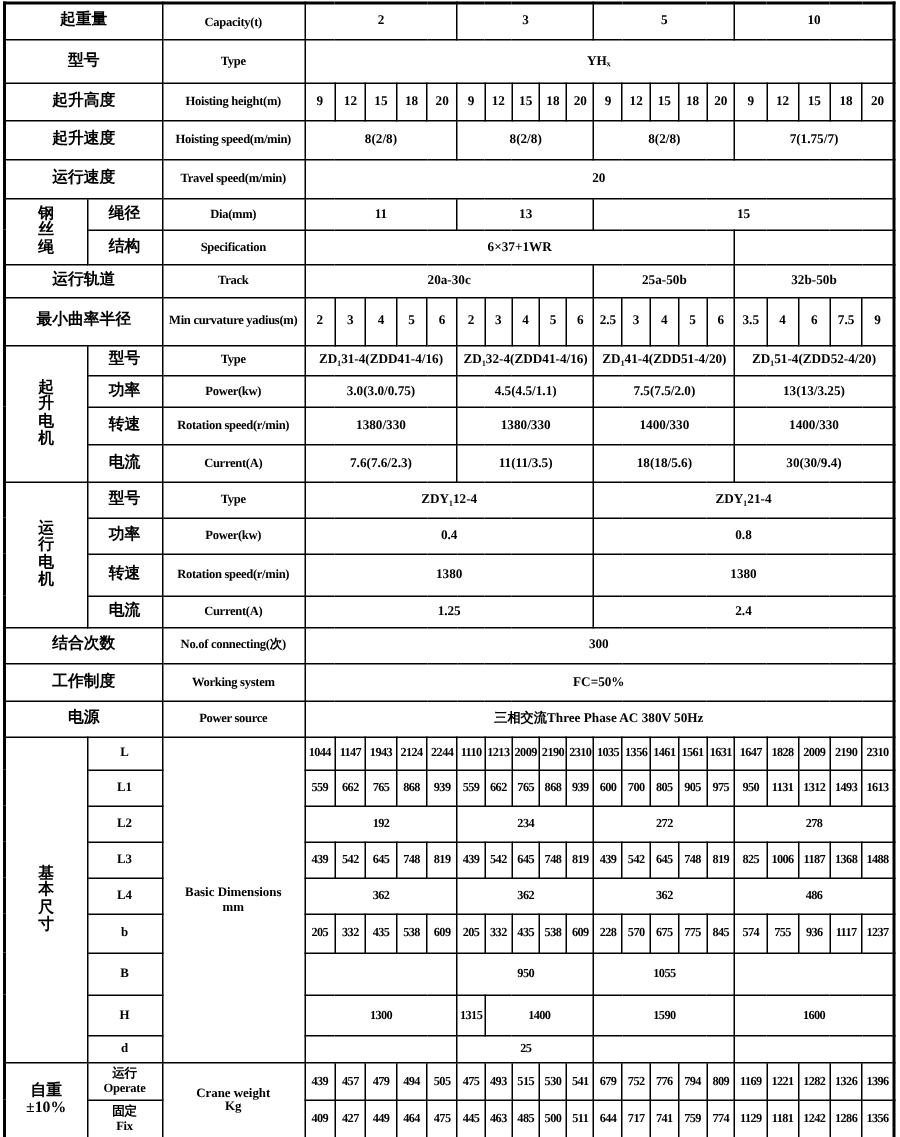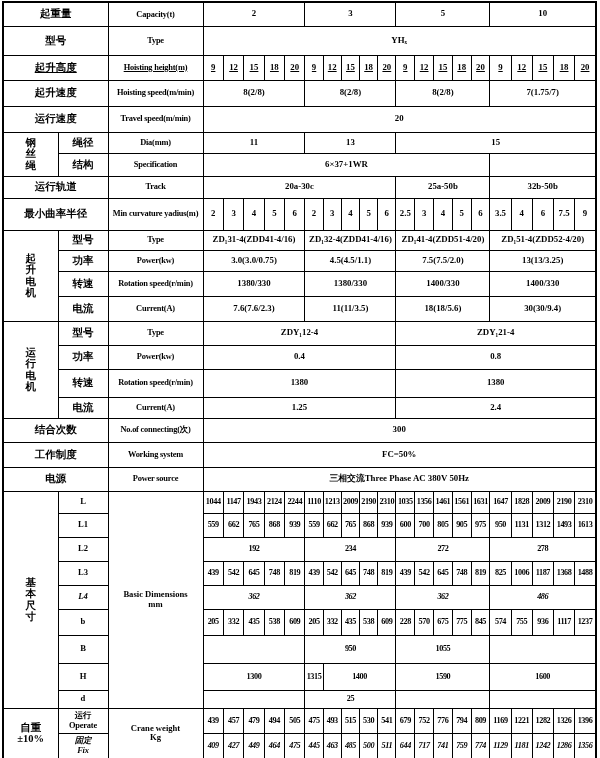--- a/index.html
+++ b/index.html
@@ -62,21 +62,21 @@
           <td colspan="5" class="val">2</td>
           <td colspan="5" class="val">3</td>
           <td colspan="5" class="val">5</td>
           <td colspan="5" class="val">10</td>
         </tr>
         <tr style="height: 29px;">
           <td colspan="2" class="zh">型号</td>
           <td class="en">Type</td>
           <td colspan="20" class="val">YHₓ</td>
         </tr>
-        <tr style="height: 25px; text-decoration: underline;">
+        <tr style="height: 25px;">
           <td colspan="2" class="zh">起升高度</td>
           <td class="en">Hoisting height(m)</td>
           <td class="val">9</td>
           <td class="val">12</td>
           <td class="val">15</td>
           <td class="val">18</td>
           <td class="val">20</td>
           <td class="val">9</td>
           <td class="val">12</td>
           <td class="val">15</td>
@@ -307,21 +307,21 @@
           <td class="dense">542</td>
           <td class="dense">645</td>
           <td class="dense">748</td>
           <td class="dense">819</td>
           <td class="dense">825</td>
           <td class="dense">1006</td>
           <td class="dense">1187</td>
           <td class="dense">1368</td>
           <td class="dense">1488</td>
         </tr>
-        <tr style="height: 24px; font-style: italic;">
+        <tr style="height: 24px;">
           <td class="entall">L4</td>
           <td colspan="5" class="dense">362</td>
           <td colspan="5" class="dense">362</td>
           <td colspan="5" class="dense">362</td>
           <td colspan="5" class="dense">486</td>
         </tr>
         <tr style="height: 26px;">
           <td class="entall">b</td>
           <td class="dense">205</td>
           <td class="dense">332</td>
@@ -387,21 +387,21 @@
           <td class="dense">752</td>
           <td class="dense">776</td>
           <td class="dense">794</td>
           <td class="dense">809</td>
           <td class="dense">1169</td>
           <td class="dense">1221</td>
           <td class="dense">1282</td>
           <td class="dense">1326</td>
           <td class="dense">1396</td>
         </tr>
-        <tr style="height: 26px; font-style: italic;">
+        <tr style="height: 26px;">
           <td class="en">固定
 Fix</td>
           <td class="dense">409</td>
           <td class="dense">427</td>
           <td class="dense">449</td>
           <td class="dense">464</td>
           <td class="dense">475</td>
           <td class="dense">445</td>
           <td class="dense">463</td>
           <td class="dense">485</td>

